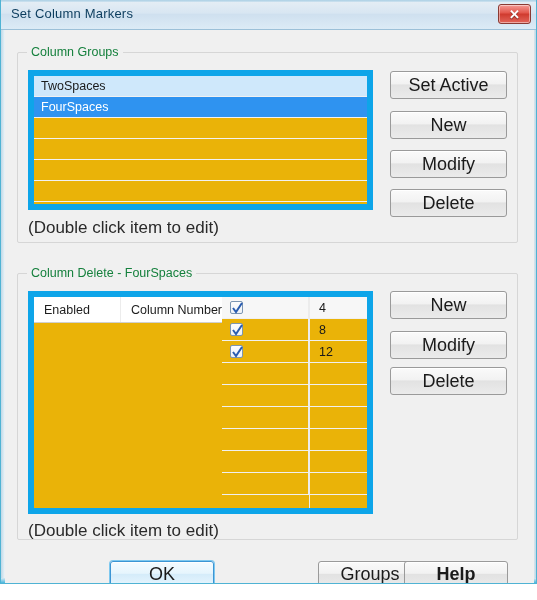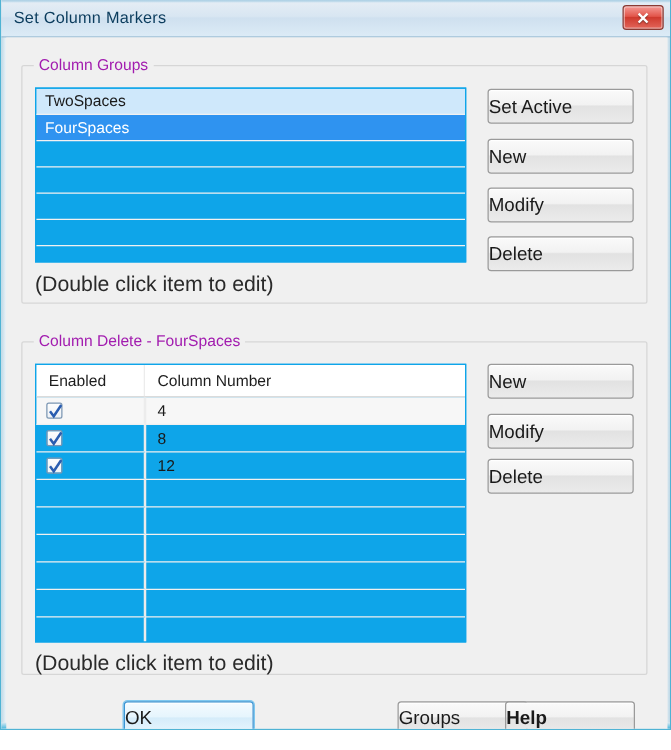--- a/index.html
+++ b/index.html
@@ -82,32 +82,32 @@
     border: 1px solid #d6d6d6;
     border-radius: 2px;
     background: transparent;
   }
   .group-legend {
     position: absolute;
     top: -8px; left: 9px;
     background: #f0f0f0;
     padding: 0 4px;
     font-size: 12.5px;
-    color: #a21caf;
+    color: #15803d;
     white-space: nowrap;
   }
 
   #group-column-groups  { left: 16px; top: 52px;  width: 501px; height: 191px; }
   #group-column-markers { left: 16px; top: 273px; width: 501px; height: 267px; }
 
   
   .listbox {
     position: absolute;
-    background: #0ea5e9;
-    border: 1px solid #0ea5e9;
+    background: #eab308;
+    border: 6px solid #0ea5e9;
     overflow: hidden;
   }
   #column-groups-list {
     left: 27px; top: 70px; width: 345px; height: 140px;
   }
   .lb-row {
     height: 21px;
     line-height: 21px;
     padding-left: 7px;
     font-size: 12.5px;
@@ -115,21 +115,21 @@
     border-bottom: 1px solid #f1f1f1;
     white-space: nowrap;
     overflow: hidden;
   }
   .lb-row.hot    { background: #cfe8fb; }
   .lb-row.active { background: #2f93f0; color: #ffffff; }
 
   
   #column-markers-grid {
     left: 27px; top: 291px; width: 345px; height: 223px;
-    display: flex; flex-direction: column;
+    display: flex; flex-direction: row;
   }
   .grid-head {
     display: flex;
     height: 26px;
     background: #ffffff;
     border-bottom: 1px solid #d0d0d0;
     flex: 0 0 auto;
   }
   .grid-head .cell {
     font-size: 12.5px;
@@ -178,41 +178,41 @@
   #hint-groups  { left: 27px; top: 218px; }
   #hint-markers { left: 27px; top: 521px; }
 
   
   .btn {
     position: absolute;
     border: 1px solid #9a9a9a;
     border-radius: 3px;
     background: linear-gradient(to bottom, #fafafa 0%, #f2f2f2 45%, #e2e2e2 50%, #ebebeb 100%);
     font-family: "Liberation Sans", sans-serif;
-    font-size: 15px;
+    font-size: 18px;
     color: #1a1a1a;
     cursor: pointer;
-    display: flex; align-items: center; 
+    display: flex; align-items: center; justify-content: center;
     box-shadow: inset 0 1px 0 rgba(255,255,255,0.9);
     white-space: nowrap;
   }
 
   .side-btn { width: 117px; height: 28px; left: 389px; }
   #btn-set-active { top: 71px; }
   #btn-new-group  { top: 111px; }
   #btn-modify-group { top: 150px; }
   #btn-delete-group { top: 189px; }
 
   #btn-new-marker    { top: 291px; }
   #btn-modify-marker { top: 331px; }
   #btn-delete-marker { top: 367px; }
 
   
   .bottom-btn { width: 104px; height: 27px; top: 561px; }
-  #btn-ok     { left: 98px; }
+  #btn-ok     { left: 109px; }
   #btn-cancel { left: 211px; }
   #btn-apply  { left: 317px; }
   #btn-help   { left: 403px; font-weight: bold; }
 
   #btn-ok {
     border: 1px solid #3c95d4;
     box-shadow: 0 0 0 1px #7ec8ef, inset 0 1px 0 rgba(255,255,255,0.95);
     background: linear-gradient(to bottom, #f4fbff 0%, #e6f5fd 45%, #d5ecfa 50%, #e8f6fe 100%);
   }
 </style>

